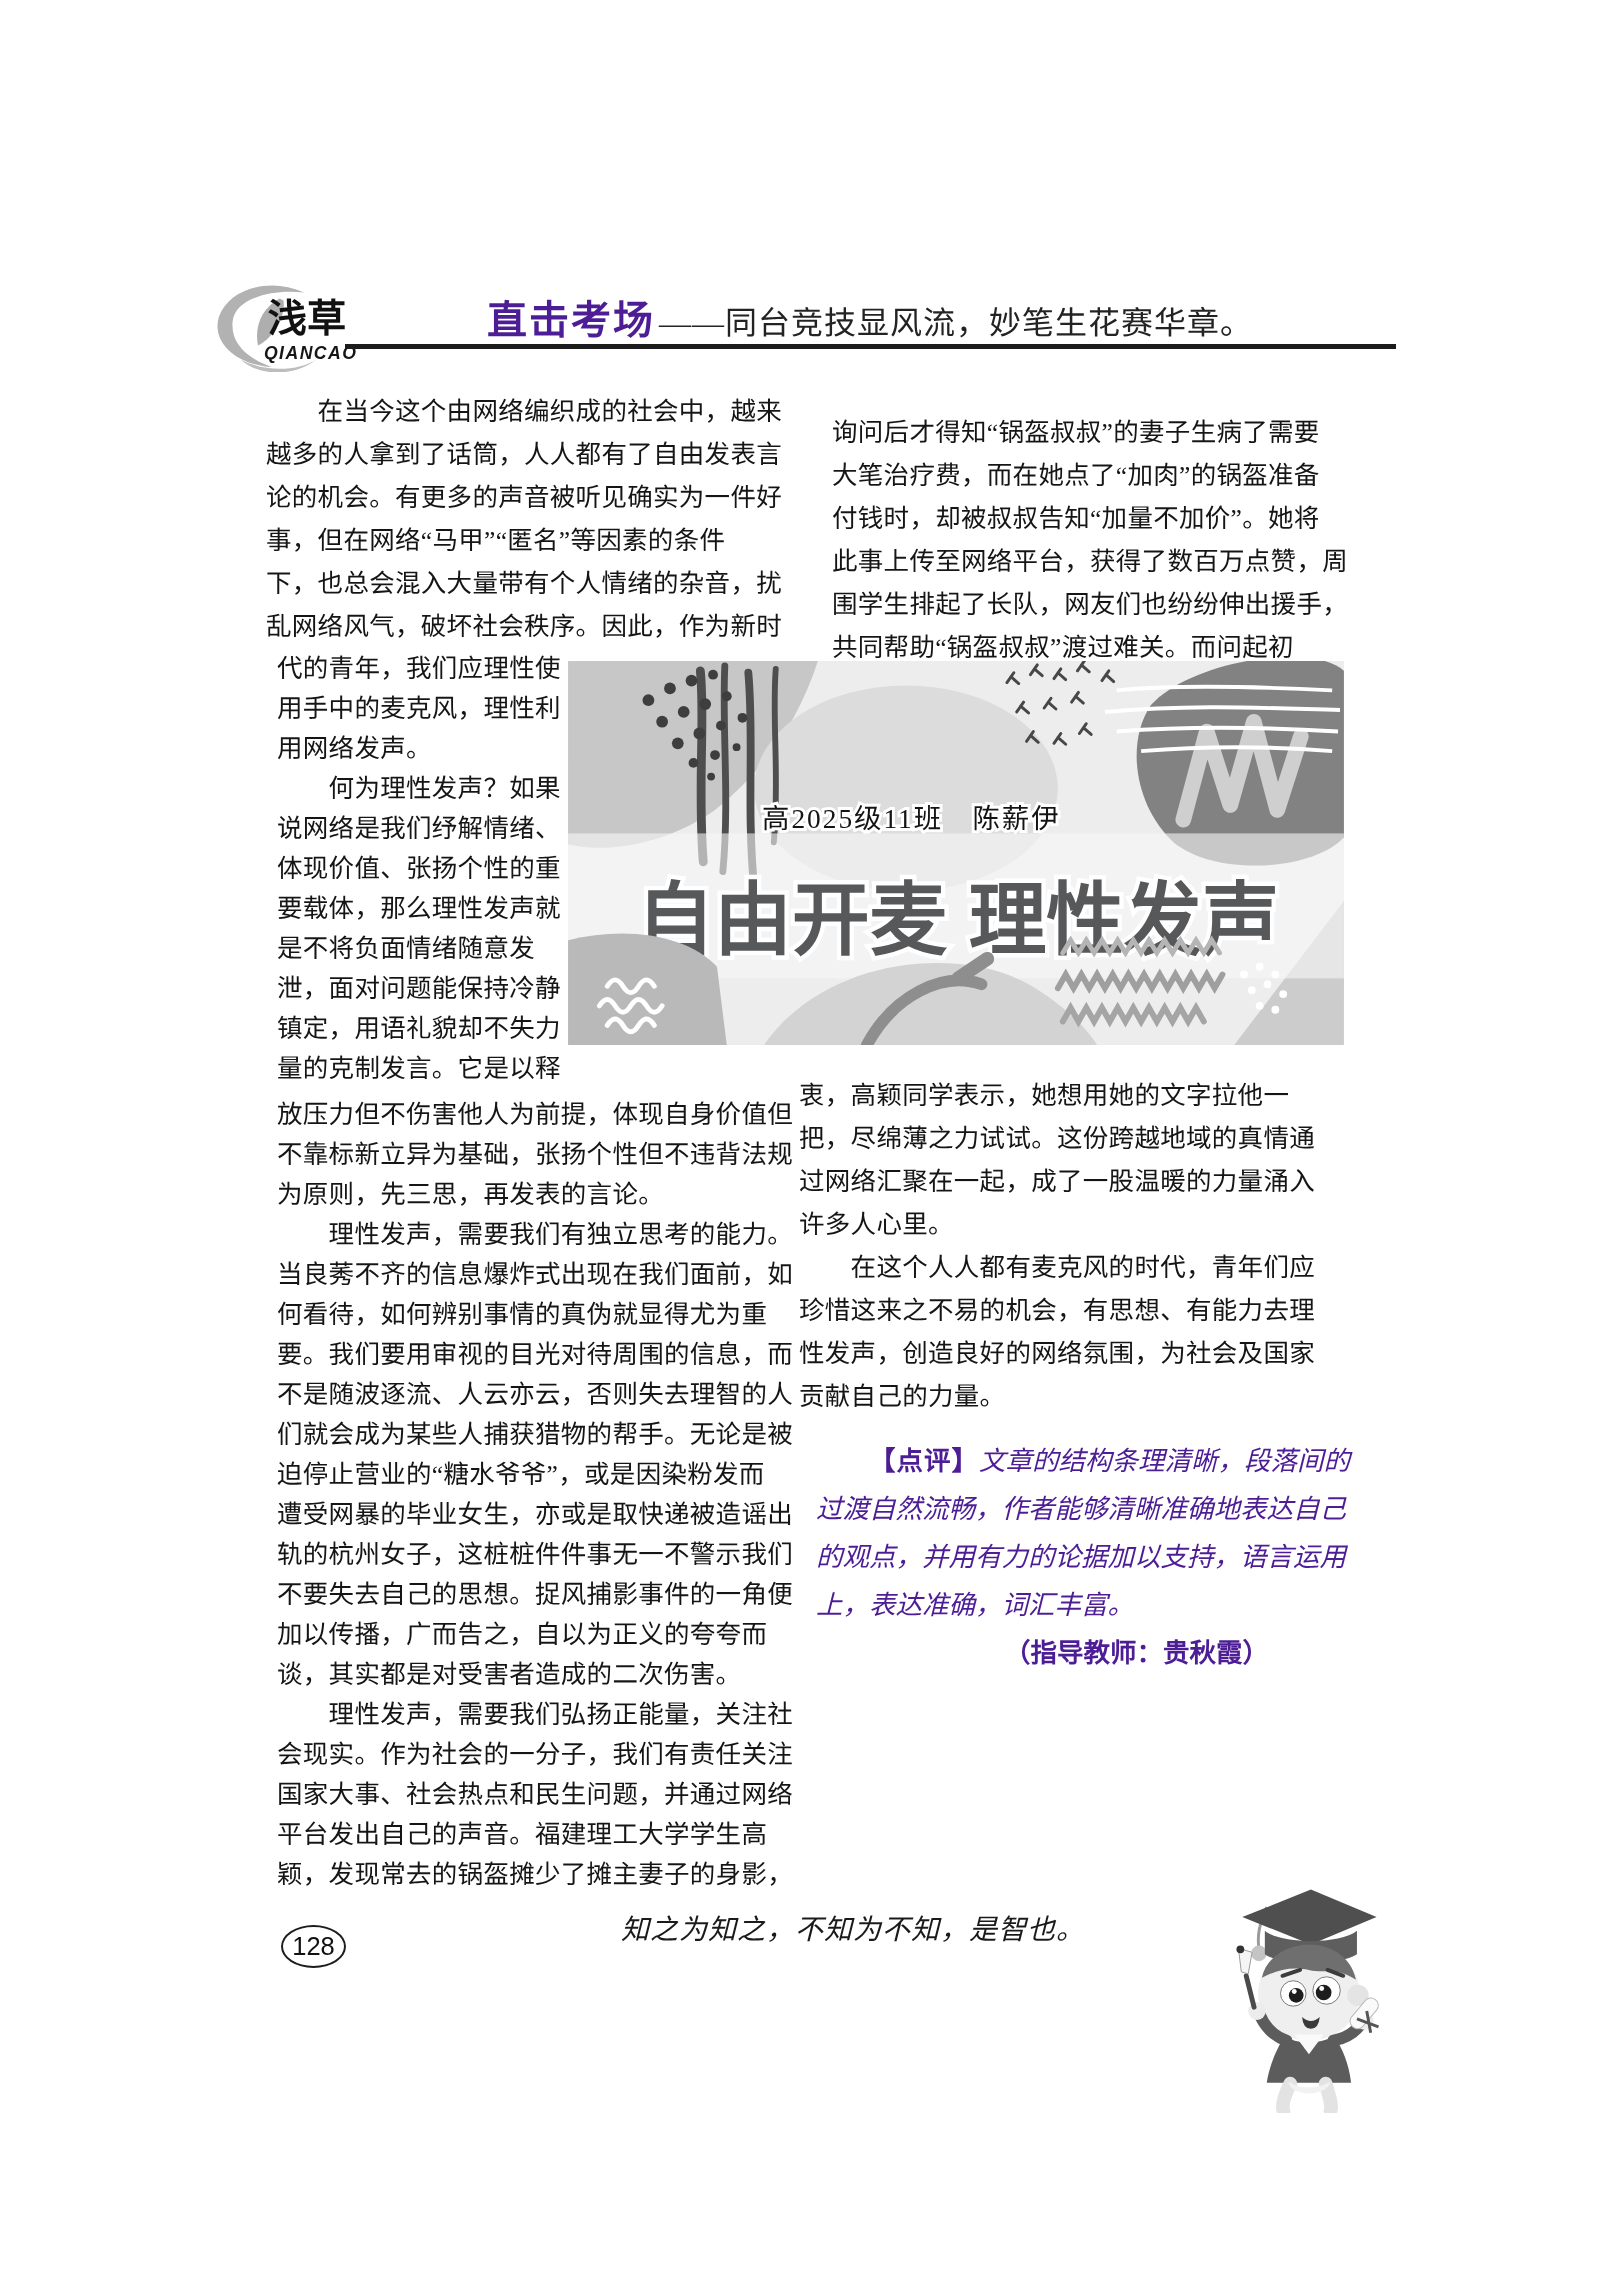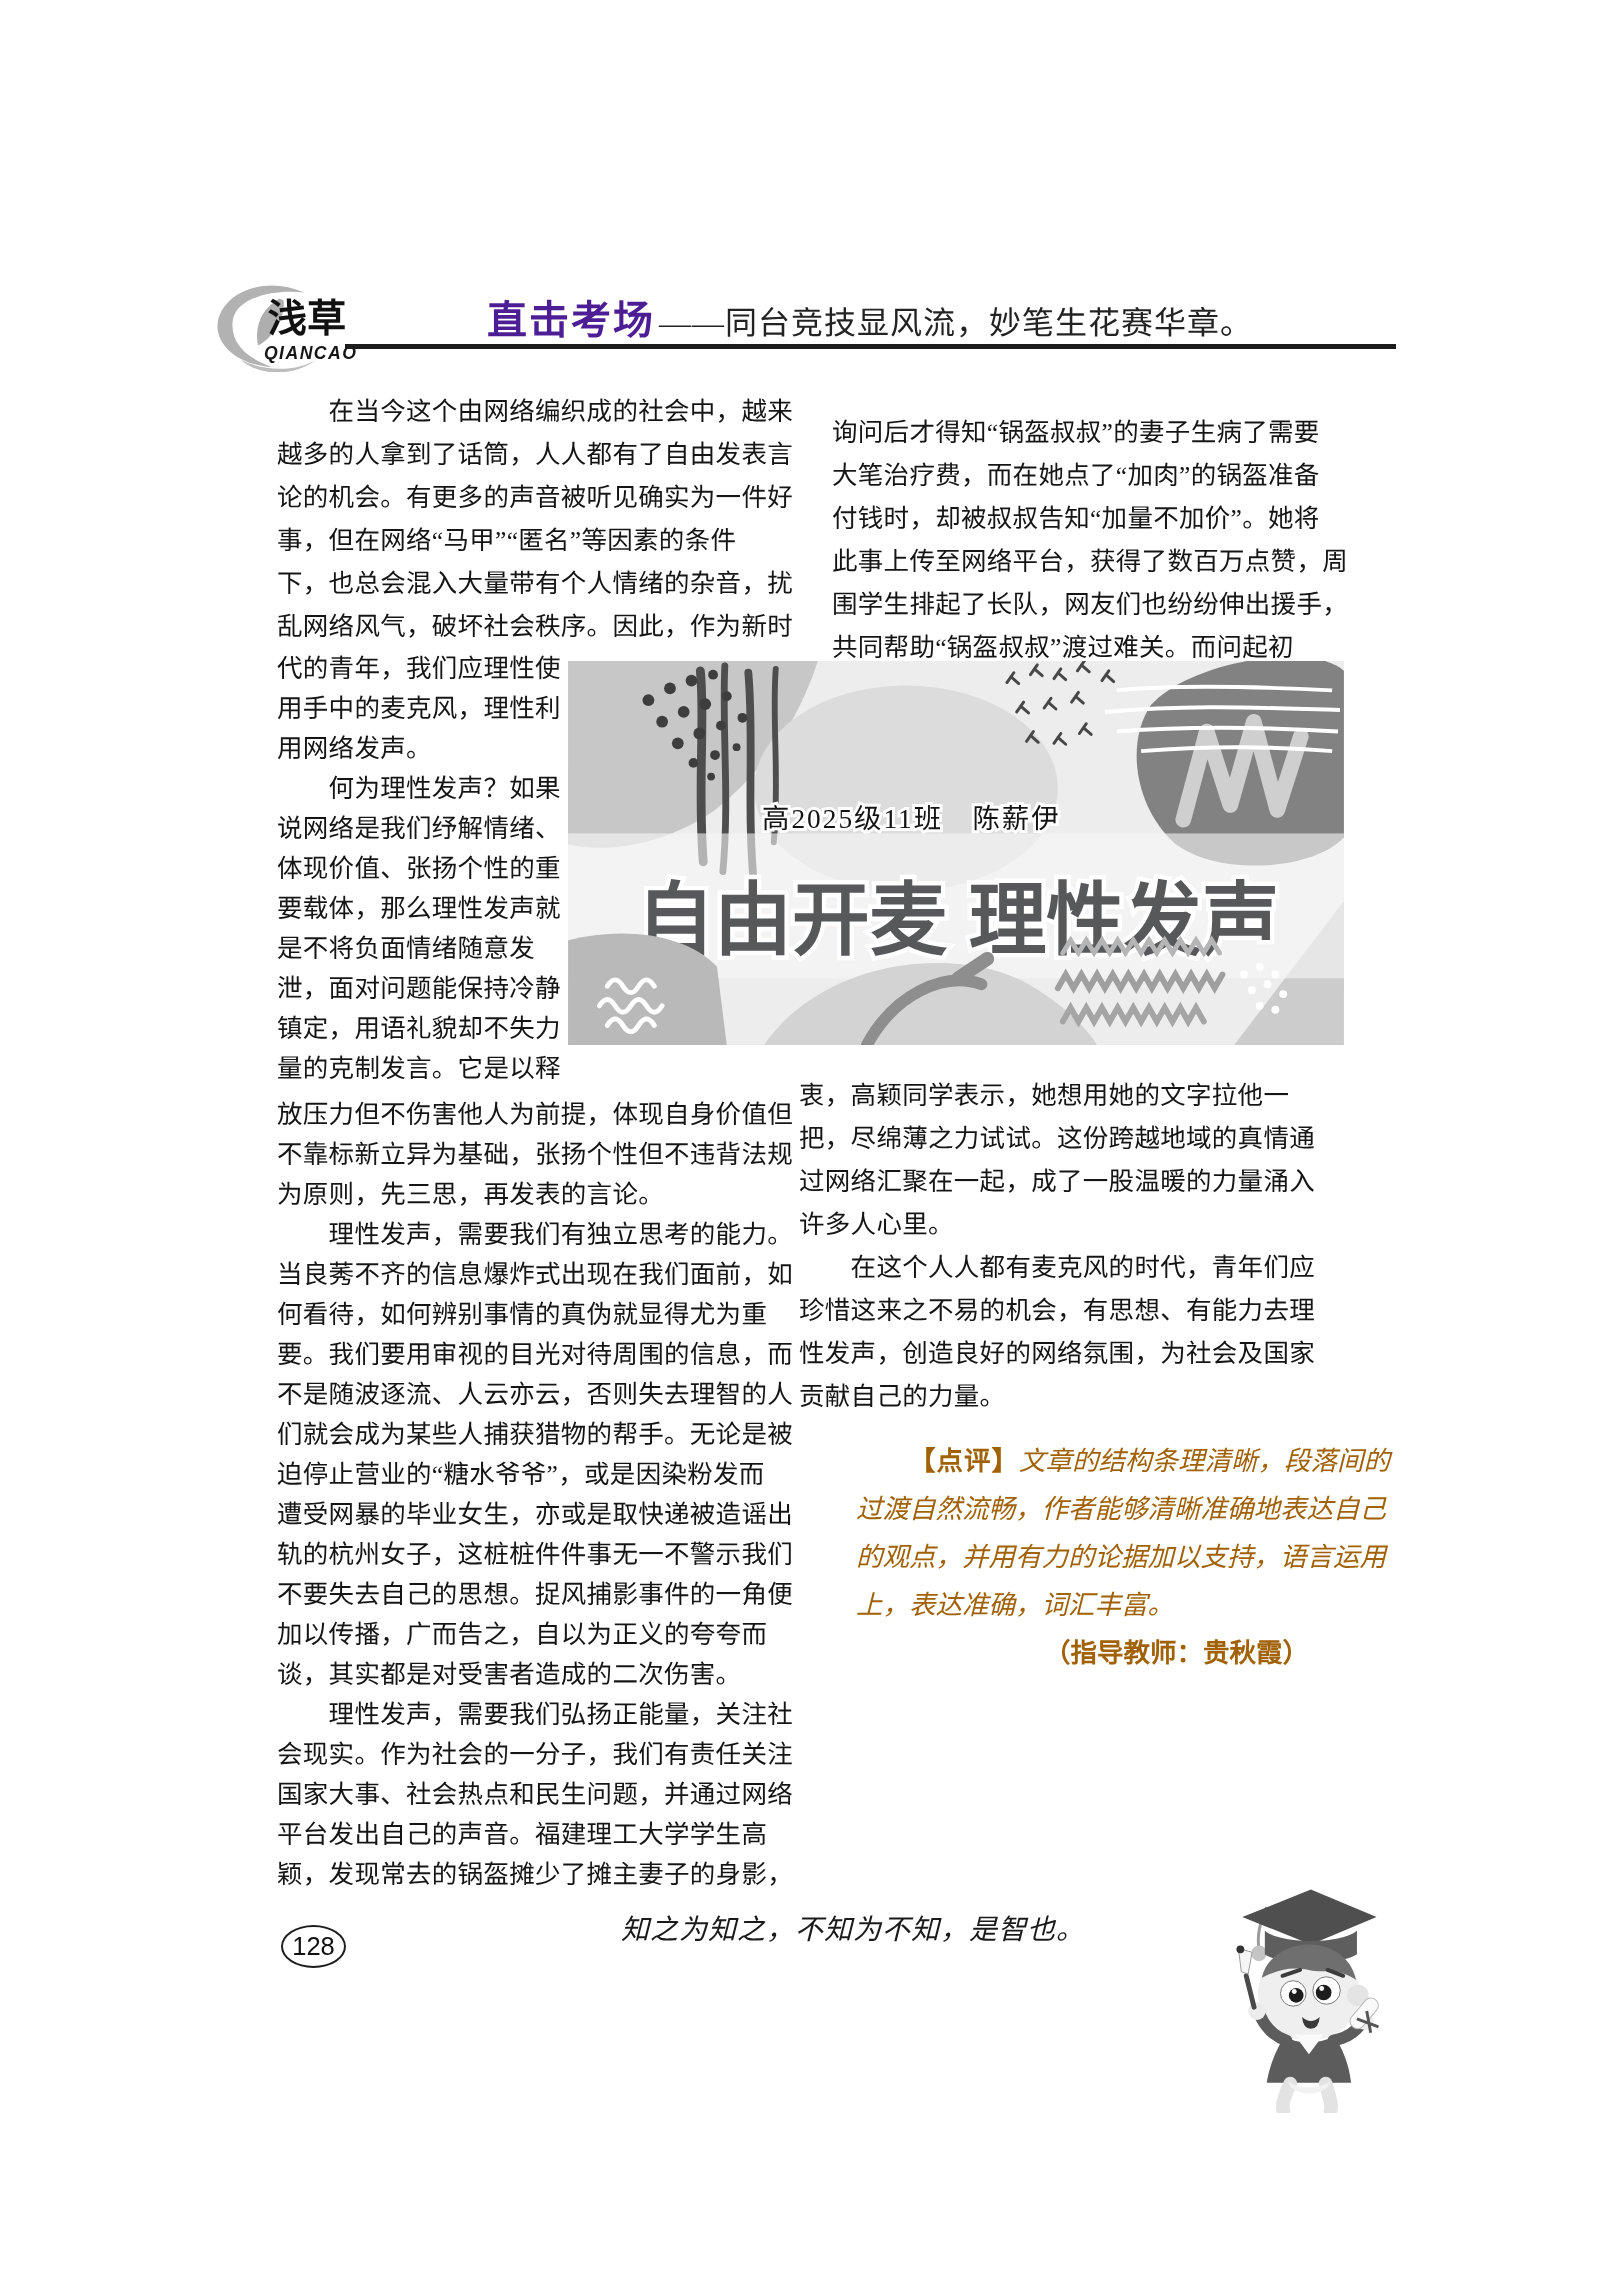--- a/index.html
+++ b/index.html
@@ -7,29 +7,29 @@
         font-family:"Liberation Serif",serif;color:#141414;border-radius:6px;}
   .abs{position:absolute;}
   
   #brand-logo{left:211px;top:272px;width:147px;height:100px;}
   #header-line{left:487px;top:288px;display:flex;align-items:baseline;white-space:nowrap;}
   #header-section{font-family:"Liberation Sans",sans-serif;font-weight:900;font-size:40px;color:#4c1d95;letter-spacing:2px;}
   #header-tagline{font-size:32px;color:#232323;letter-spacing:1px;margin-left:3.9px;text-align:center;}
   #header-rule{left:345px;top:344px;width:1051px;height:4.9px;background:#1c1c1c;}
   
   .textblock{position:absolute;font-size:25.5px;letter-spacing:0.3px;white-space:nowrap;color:#151515;}
-  .tb-a{left:277px;top:390px;line-height:43px;width:514px;}
+  .tb-a{left:266px;top:390px;line-height:43px;width:514px;}
   .tb-b{left:277px;top:649px;line-height:40px;width:282px;}
   .tb-c{left:277px;top:1095px;line-height:40px;width:514px;}
   .tb-d{left:832px;top:411px;line-height:43px;width:514px;}
   .tb-e{left:799px;top:1074px;line-height:43px;width:514px;font-family:Liberation Serif, serif;}
   
   #feature-image{left:568px;top:661px;width:776px;height:384px;}
   
-  #comment-block{left:856px;top:1437px;width:514px;font-size:26.5px;line-height:48px;color:#a16207;font-style:italic;white-space:nowrap;}
+  #comment-block{left:816px;top:1437px;width:514px;font-size:26.5px;line-height:48px;color:#4c1d95;font-style:italic;white-space:nowrap;}
   .cl-label{font-style:normal;font-weight:bold;font-family:"Liberation Sans",sans-serif;font-size:26.5px;letter-spacing:1px;}
   #comment-first{padding-left:53px;}
   #teacher-line{text-align:right;padding-right:61px;font-style:normal;font-weight:bold;font-family:"Liberation Sans",sans-serif;font-size:26.5px;}
   
   #page-number{left:281px;top:1925px;width:61px;height:39px;border:2.9px solid #1d1d1d;border-radius:50%;
                display:flex;align-items:center;justify-content:center;font-size:25.5px;font-family:"Liberation Sans",sans-serif;color:#111;}
   #footer-motto{left:621px;top:1907px;font-size:28px;font-style:italic;letter-spacing:1px;color:#1a1a1a;}
   #mascot{left:1208px;top:1870px;width:196px;height:243px;}
 </style>
 </head>

